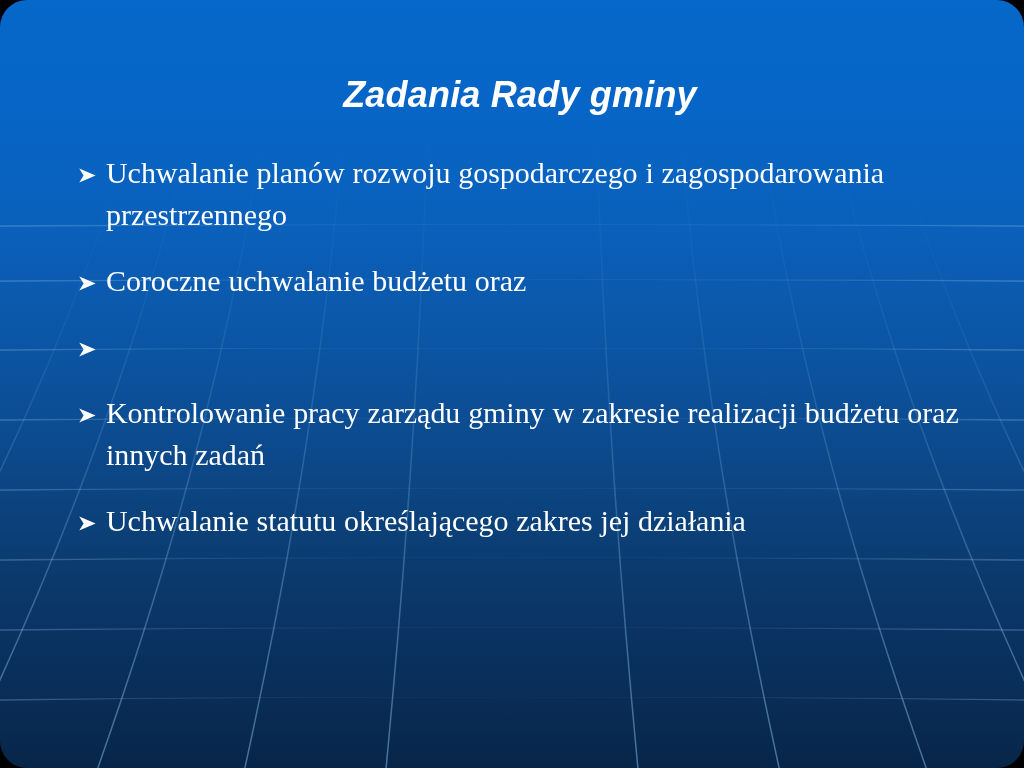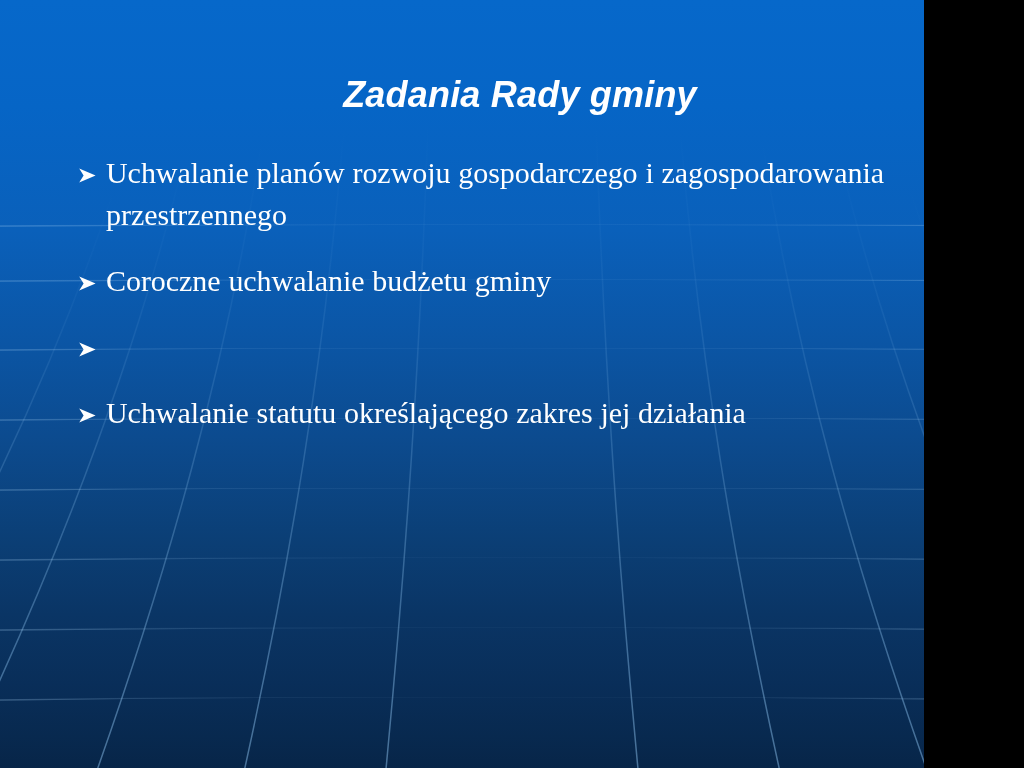--- a/index.html
+++ b/index.html
@@ -4,37 +4,38 @@
 <title>Zadania Rady gminy</title>
 <style>
   html, body {
     margin: 0;
     padding: 0;
     background: #000;
   }
 
   #slide {
     position: relative;
-    width: 924px;
+    width: 1024px;
     height: 768px;
     overflow: hidden;
     
     background: linear-gradient(
         to bottom,
         #0668ca 0%,
         #0665c6 14%,
         #0a60ba 30%,
         #0b55a4 45%,
         #0c4a8d 58%,
         #0b3f76 70%,
         #0a3565 80%,
         #092e59 89%,
         #08294f 96%,
         #072548 100%);
     font-family: "Liberation Serif", "DejaVu Serif", serif;
+    border-radius: 27px;
     -webkit-font-smoothing: antialiased;
   }
 
   
   #globe-pattern {
     position: absolute;
     inset: 0;
     width: 1024px;
     height: 768px;
     pointer-events: none;
@@ -164,31 +165,38 @@
           <path d="M1.2,2.4 L17.6,9.4 L1.2,16.4 L5.6,9.4 Z" fill="#ffffff"></path>
         </svg>
       </span><span class="bullet-text">Uchwalanie planów rozwoju gospodarczego i zagospodarowania przestrzennego</span>
     </div>
 
     <div class="bullet-item">
       <span class="bullet-marker">
         <svg width="19" height="19" viewBox="0 0 19 19" aria-hidden="true">
           <path d="M1.2,2.4 L17.6,9.4 L1.2,16.4 L5.6,9.4 Z" fill="#ffffff"></path>
         </svg>
-      </span><span class="bullet-text">Coroczne uchwalanie budżetu gminy</span>
+      </span><span class="bullet-text">Coroczne uchwalanie budżetu oraz</span>
     </div>
 
     <div class="bullet-item">
       <span class="bullet-marker">
         <svg width="19" height="19" viewBox="0 0 19 19" aria-hidden="true">
           <path d="M1.2,2.4 L17.6,9.4 L1.2,16.4 L5.6,9.4 Z" fill="#ffffff"></path>
         </svg>
       </span>
     </div>
 
+    <div class="bullet-item">
+      <span class="bullet-marker">
+        <svg width="19" height="19" viewBox="0 0 19 19" aria-hidden="true">
+          <path d="M1.2,2.4 L17.6,9.4 L1.2,16.4 L5.6,9.4 Z" fill="#ffffff"></path>
+        </svg>
+      </span><span class="bullet-text">Kontrolowanie pracy zarządu gminy w zakresie realizacji budżetu oraz innych zadań</span>
+    </div>
 
     <div class="bullet-item">
       <span class="bullet-marker">
         <svg width="19" height="19" viewBox="0 0 19 19" aria-hidden="true">
           <path d="M1.2,2.4 L17.6,9.4 L1.2,16.4 L5.6,9.4 Z" fill="#ffffff"></path>
         </svg>
       </span><span class="bullet-text">Uchwalanie statutu określającego zakres jej działania</span>
     </div>
 
   </div>

